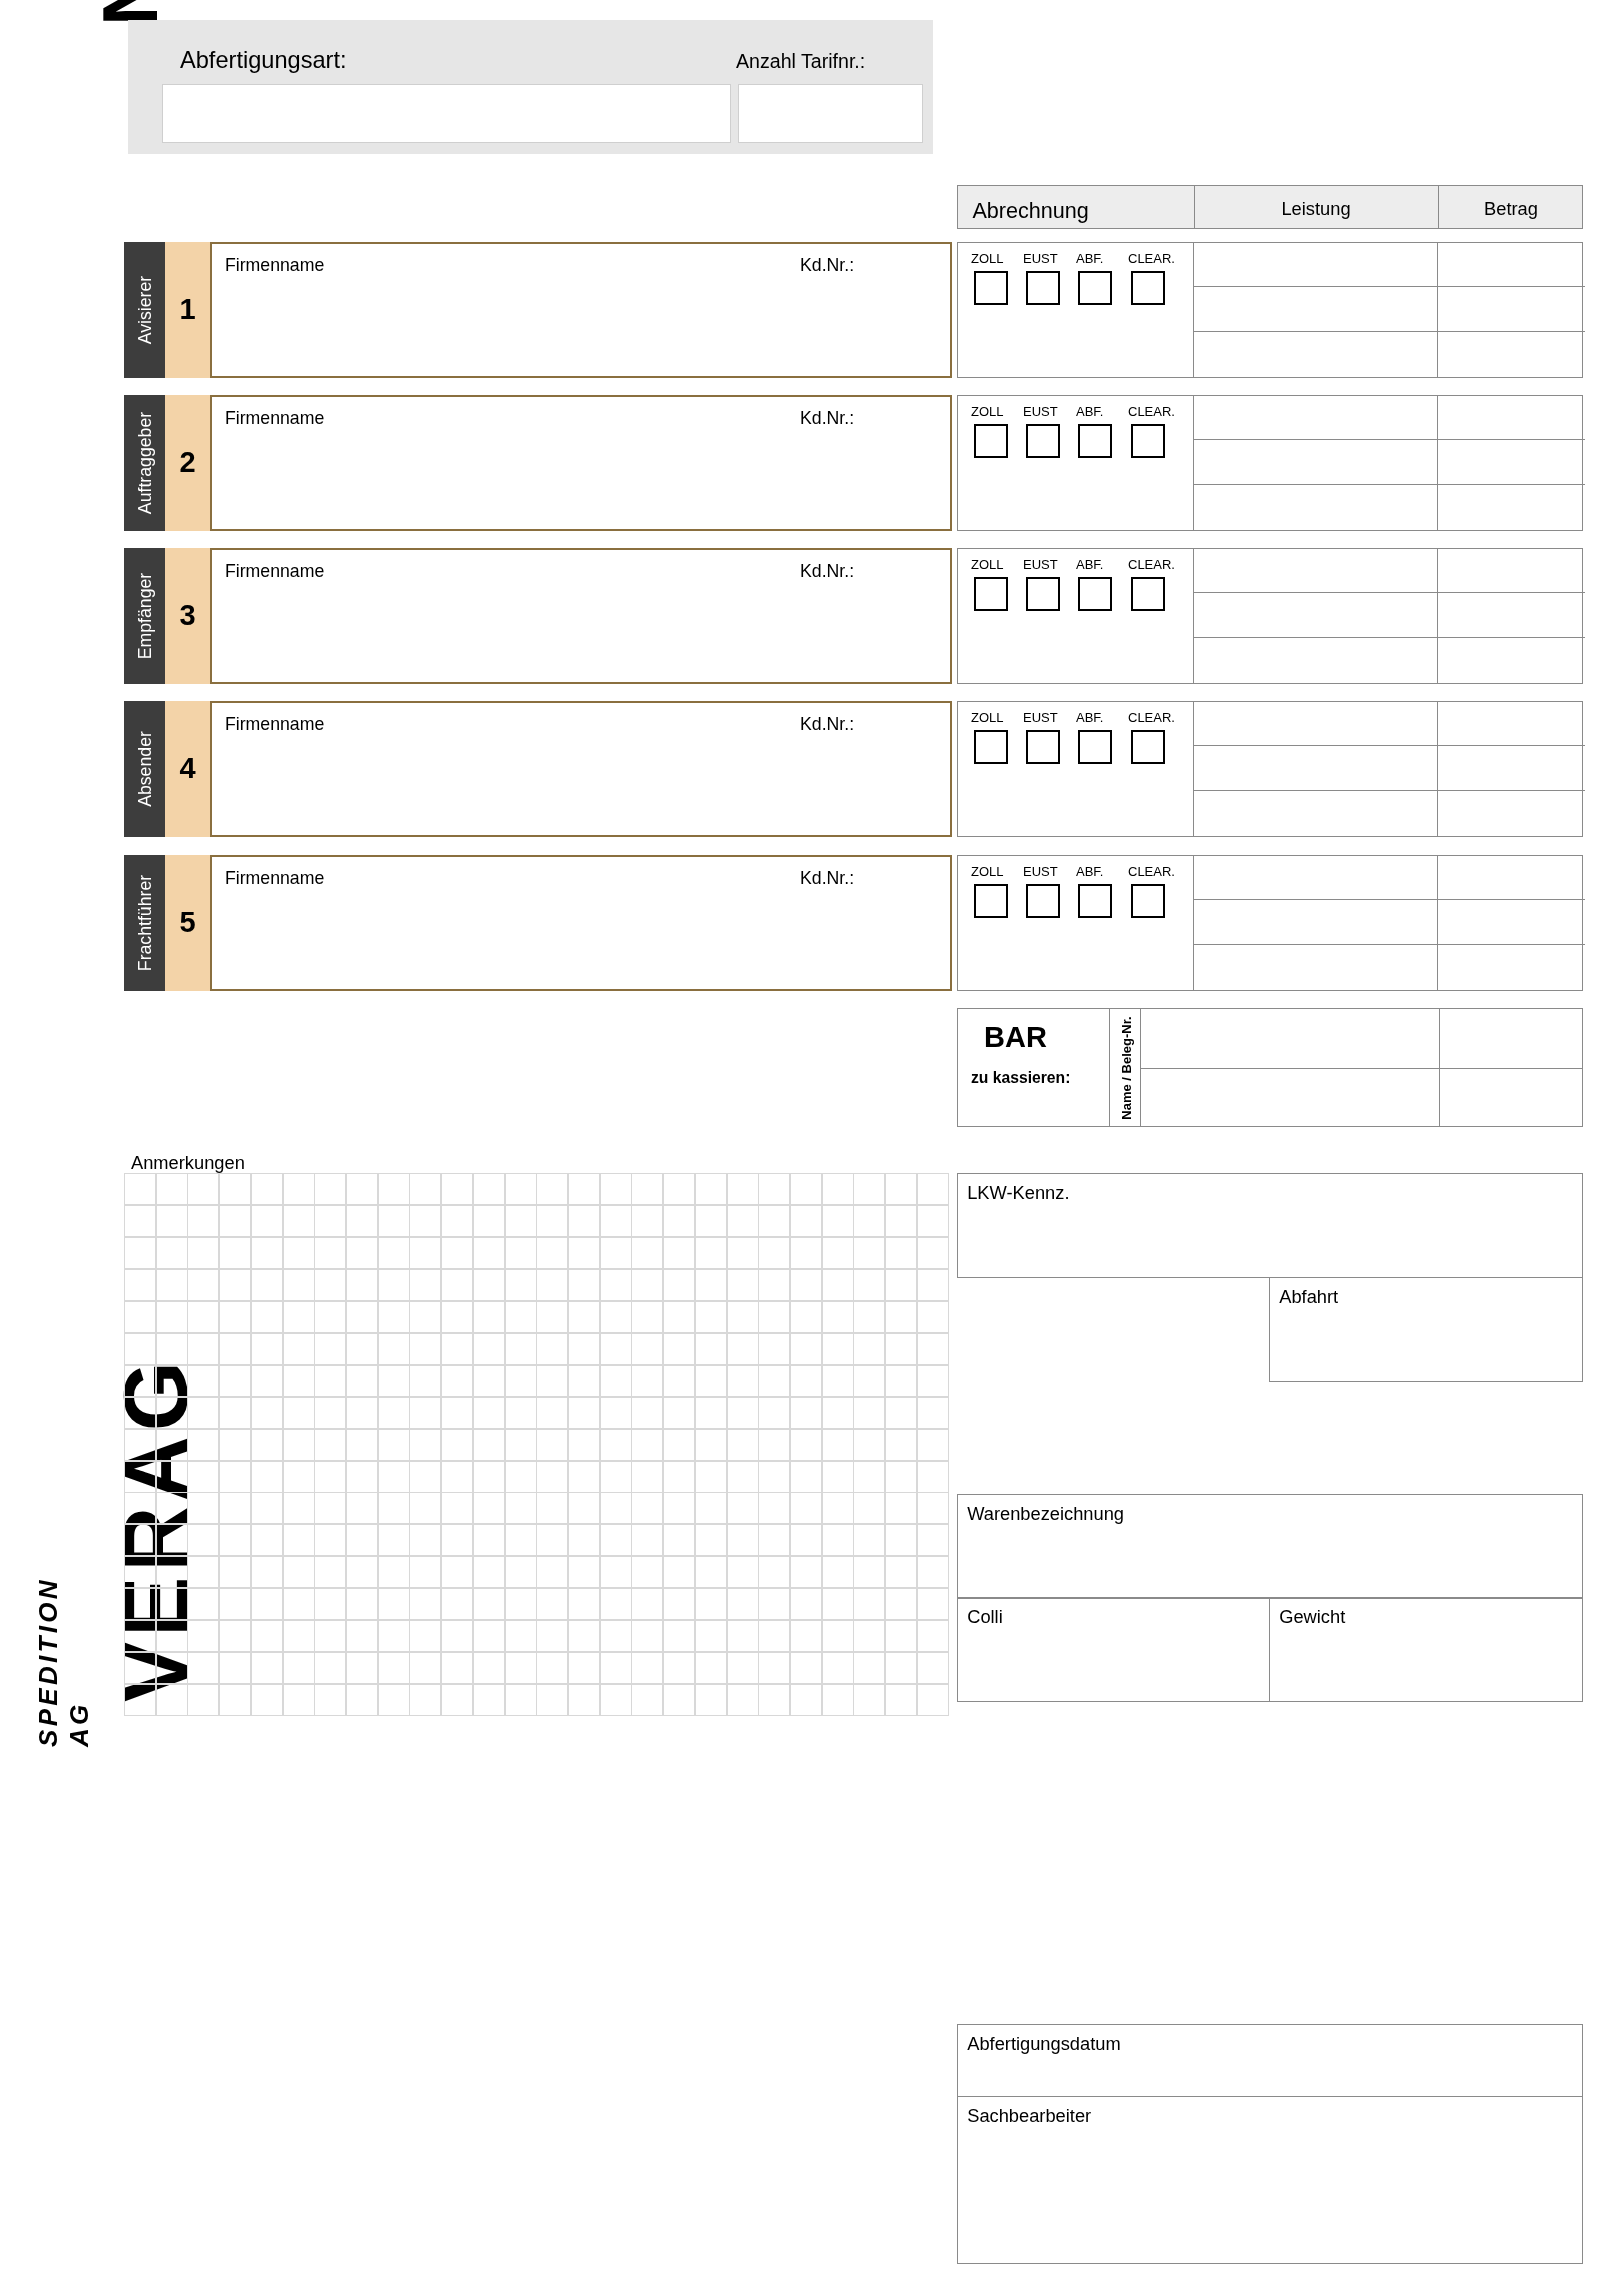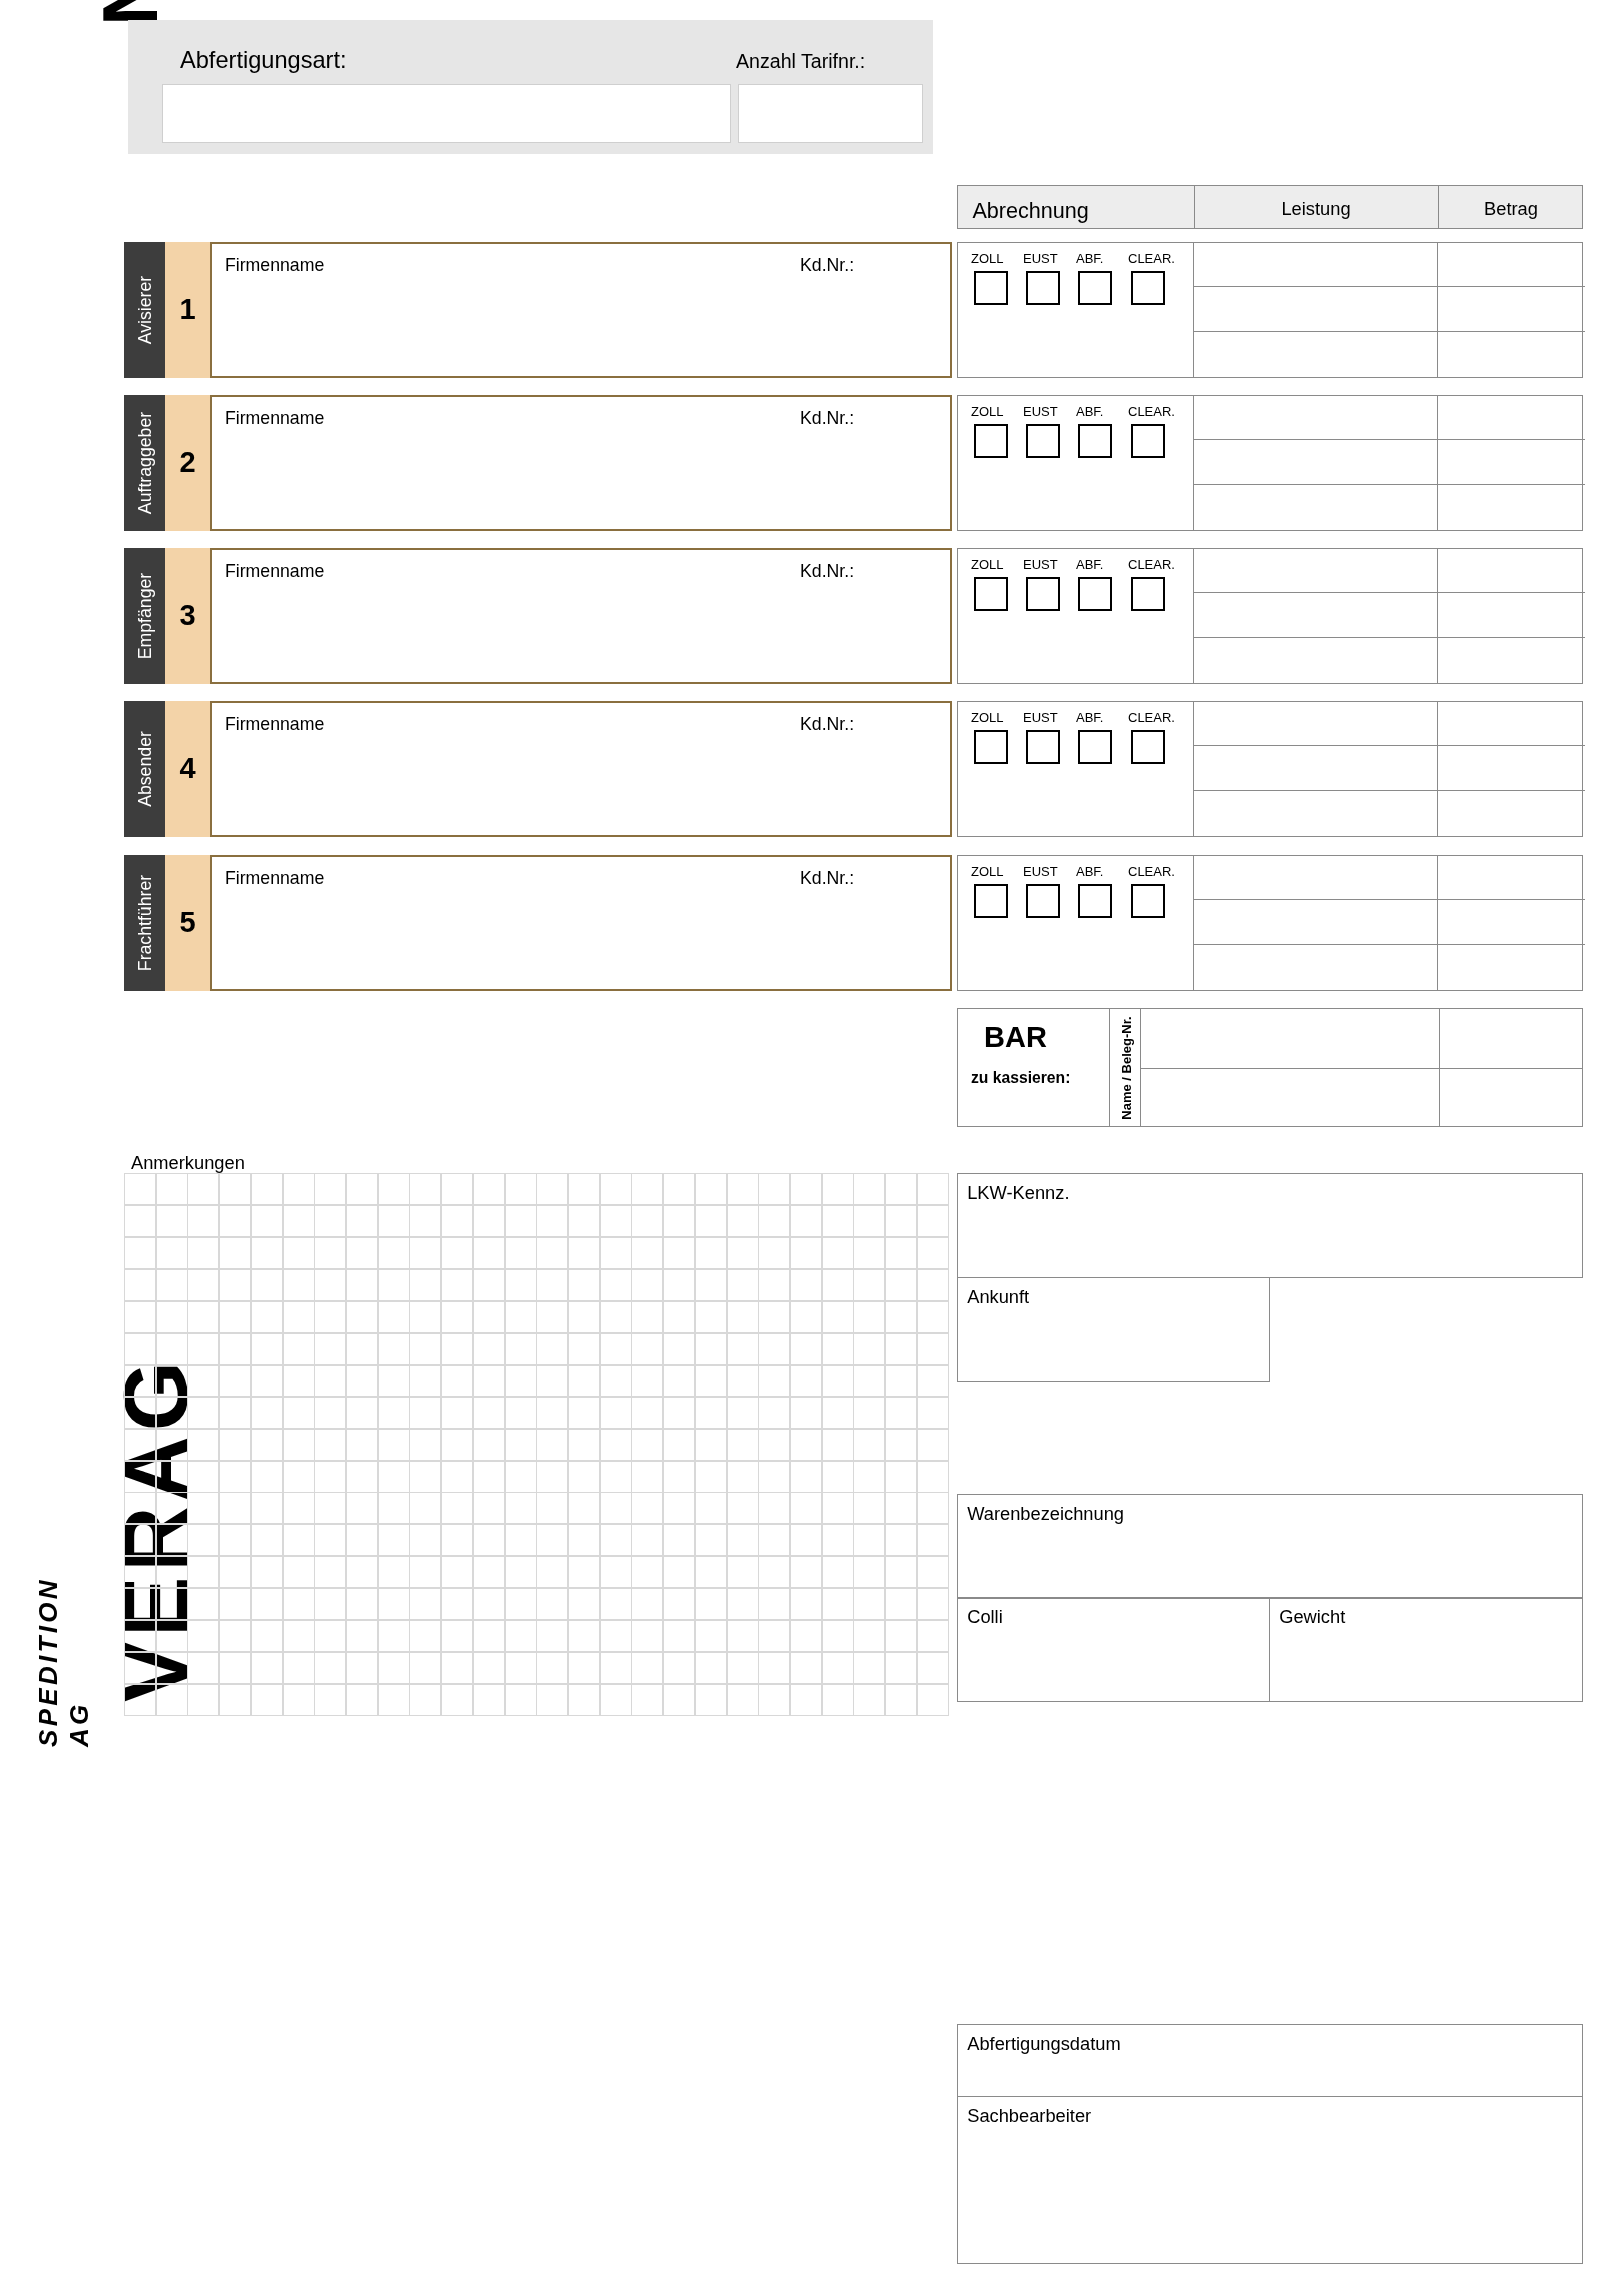--- a/index.html
+++ b/index.html
@@ -1023,22 +1023,22 @@
       <div class="cell" style="left:698px;top:511px;width:32px;height:32px;"></div>
       <div class="cell" style="left:729px;top:511px;width:32px;height:32px;"></div>
       <div class="cell" style="left:761px;top:511px;width:32px;height:32px;"></div>
       <div class="cell" style="left:793px;top:511px;width:32px;height:32px;"></div>
     </div>
 
   <div class="fieldbox" style="left:957px;top:1173px;width:626px;height:105px;">
     <div class="cap">LKW-Kennz.</div>
     <div class="lbl" style="left:9.2px;top:46px;"></div>
   </div>
-  <div class="fieldbox" style="left:957px;top:1277px;width:313px;height:105px;">
-    <div class="cap">Ankunft</div>
+  <div class="fieldbox" style="left:1269px;top:1277px;width:314px;height:105px;">
+    <div class="cap">Abfahrt</div>
     <div class="lbl" style="left:9.2px;top:46px;"></div>
   </div>
 
   <div class="fieldbox" style="left:957px;top:1494px;width:626px;height:105px;">
     <div class="cap">Warenbezeichnung</div>
     <div class="lbl" style="left:9.2px;top:46px;"></div>
   </div>
   <div class="fieldbox" style="left:957px;top:1597px;width:313px;height:105px;">
     <div class="cap">Colli</div>
     <div class="lbl" style="left:9.2px;top:46px;"></div>

